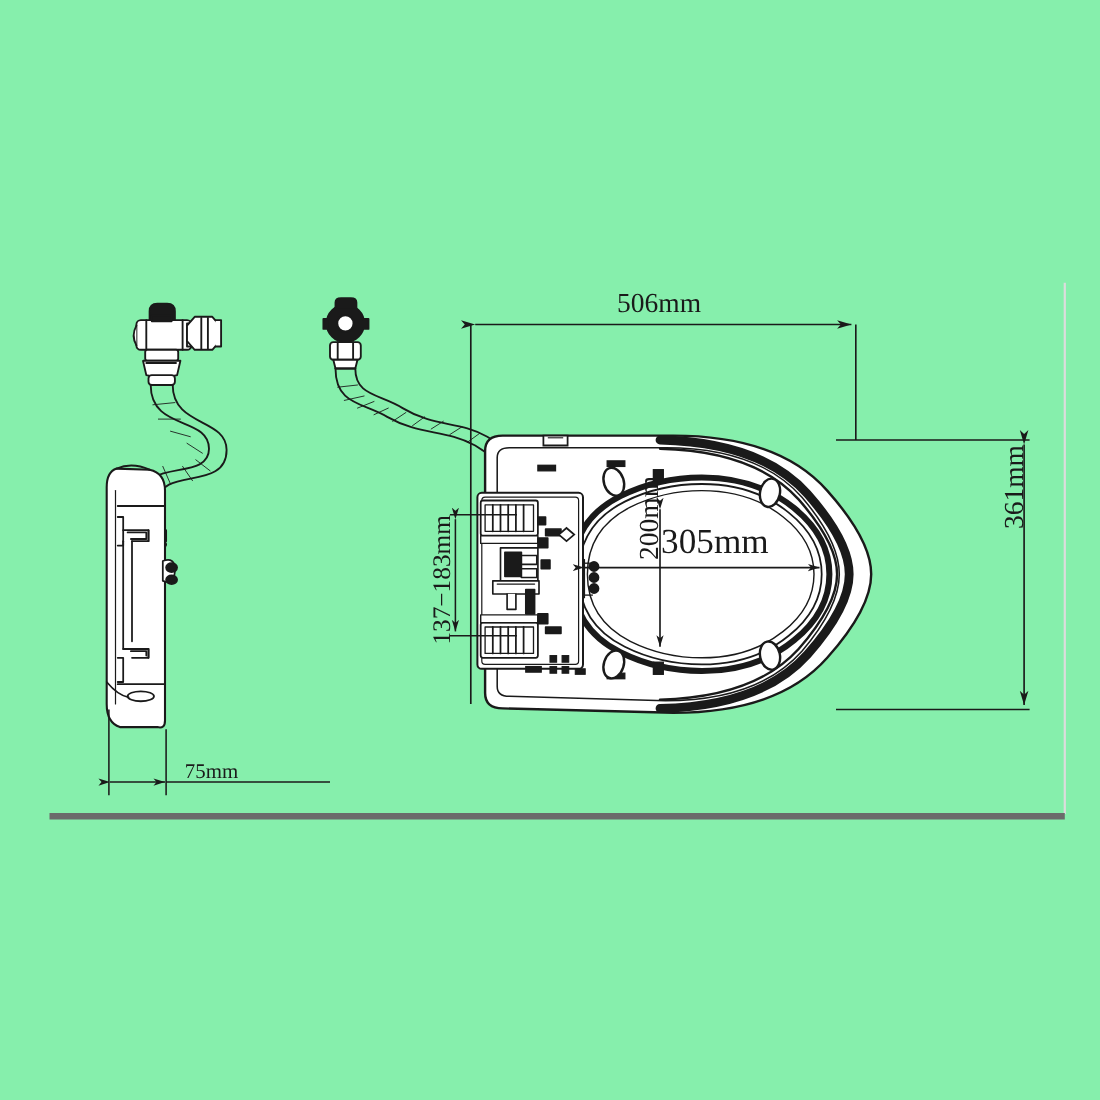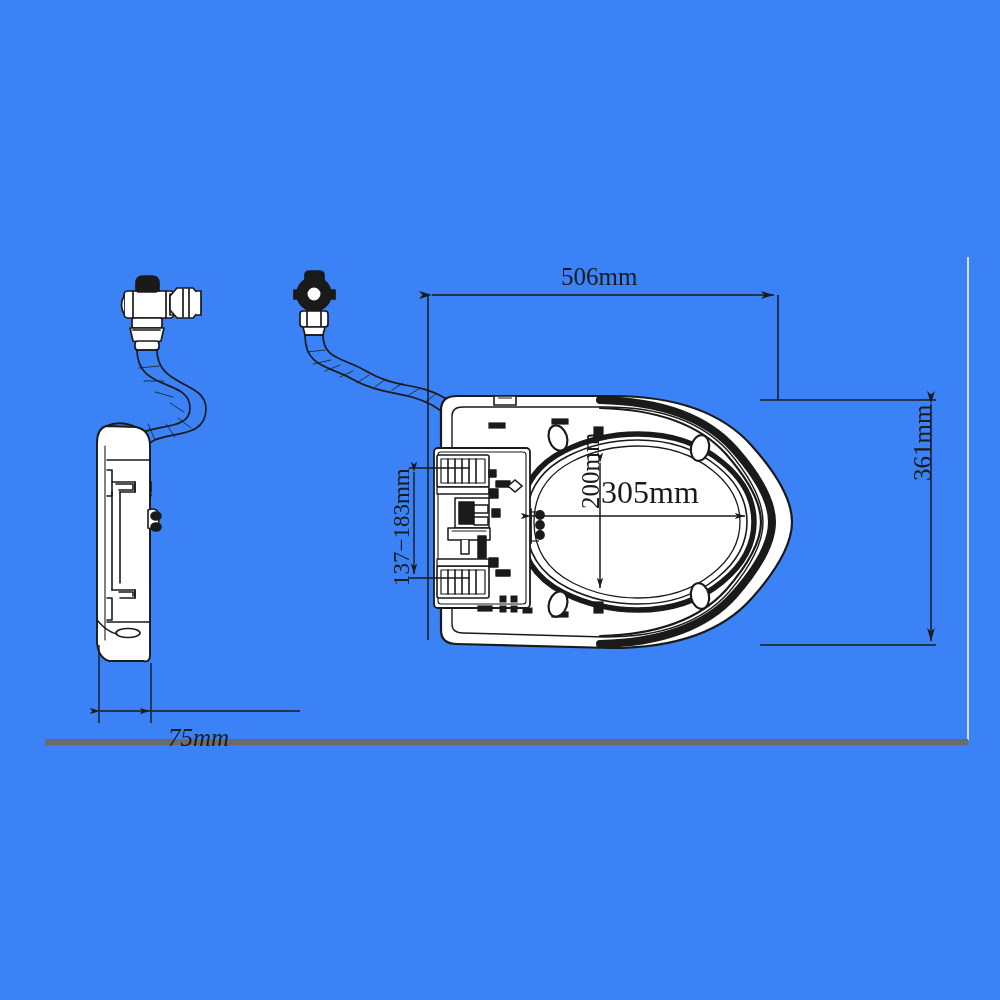--- a/index.html
+++ b/index.html
@@ -8,21 +8,21 @@
     padding: 0;
     background: #ffffff;
   }
   body {
     font-family: "Liberation Serif", "DejaVu Serif", serif;
   }
   #stage {
     position: relative;
     width: 1000px;
     height: 1000px;
-    background: #3b82f6;
+    background: #86efac;
     overflow: hidden;
   }
   #drawing {
     position: absolute;
     left: 0;
     top: 0;
     width: 1000px;
     height: 1000px;
   }
   .dim-text {
@@ -44,21 +44,21 @@
   .dim-200 {
     left: 578px; top: 509px; font-size: 25px;
     transform: rotate(-90deg);
     transform-origin: left top;
   }
   .dim-137183 {
     left: 390px; top: 586px; font-size: 23px;
     transform: rotate(-90deg);
     transform-origin: left top;
   }
-  .dim-75 { left: 168px; top: 725px; font-size: 25px; font-style: italic; }
+  .dim-75 { left: 168px; top: 692px; font-size: 19px; }
 </style>
 </head>
 <body>
 
 <div id="stage">
 
   <svg id="drawing" viewBox="0 0 1000 1000">
     <defs>
       <marker id="arrL" markerWidth="14" markerHeight="9" refX="13" refY="4.5" orient="auto" markerUnits="userSpaceOnUse">
         <path d="M13,4.5 L0,0.6 L3.5,4.5 L0,8.4 Z" fill="#1a1a1a"></path>

